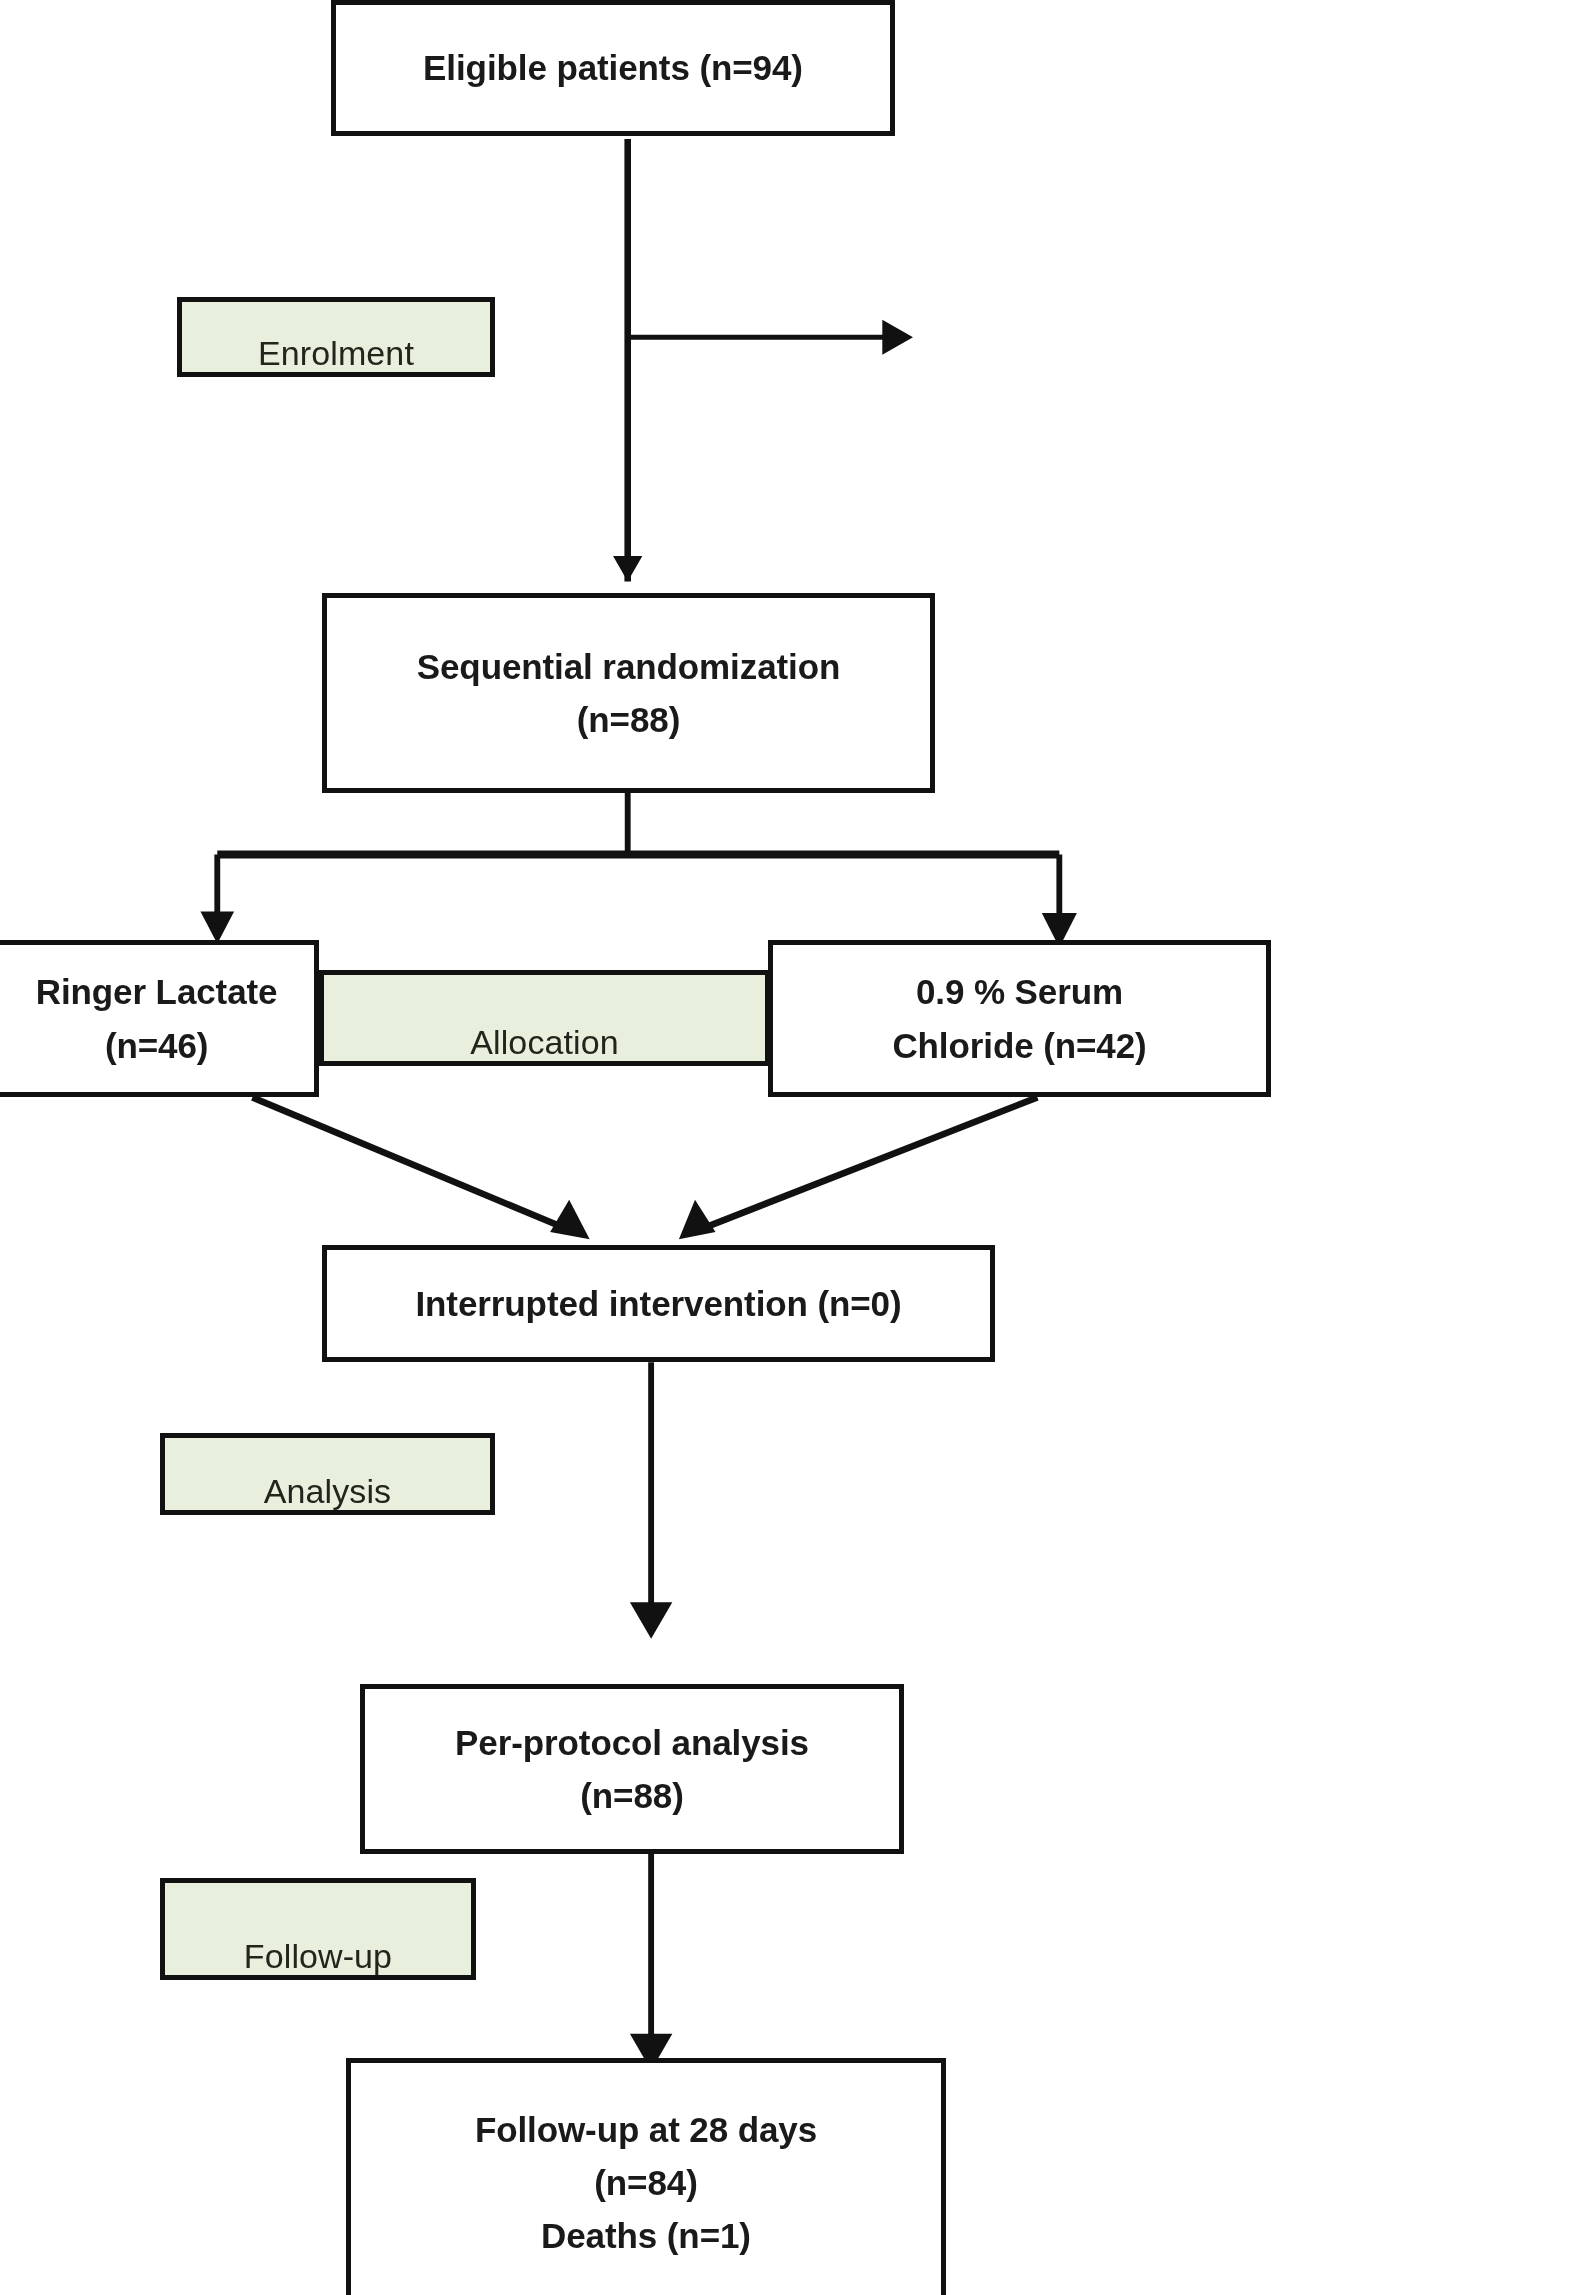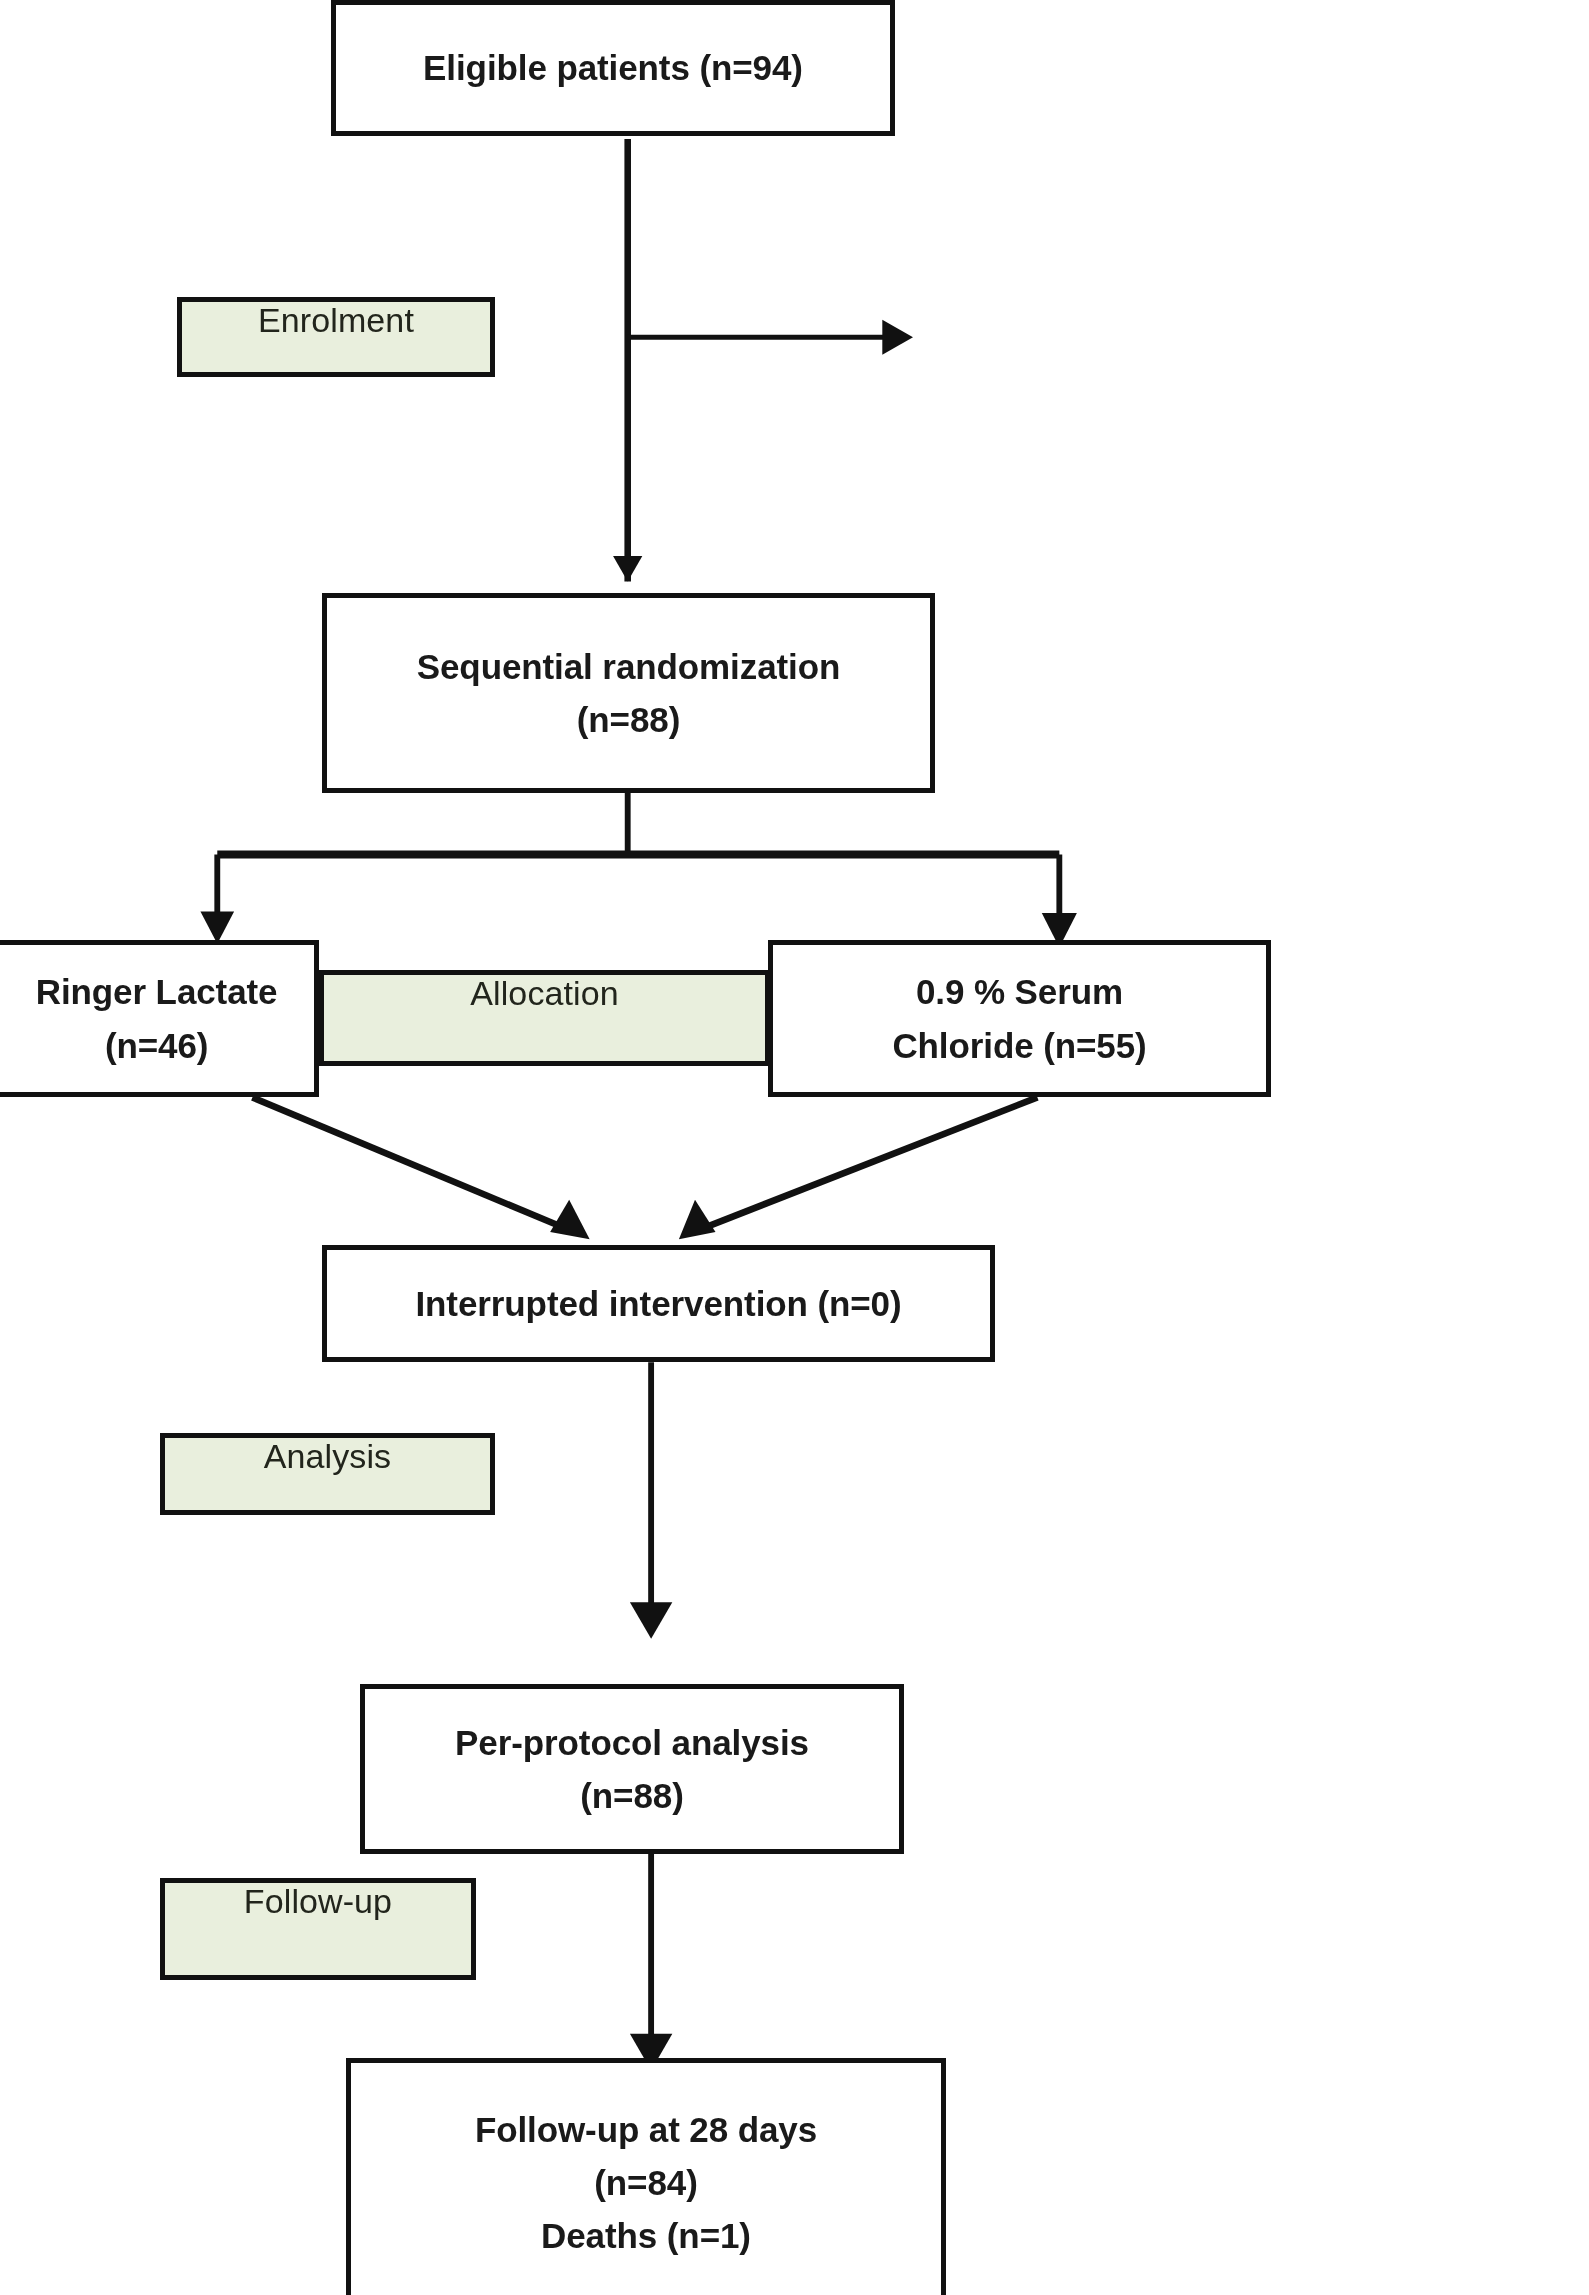--- a/index.html
+++ b/index.html
@@ -47,21 +47,21 @@
     display: block;
     white-space: nowrap;
   }
   
   .stage-label {
     position: absolute;
     box-sizing: border-box;
     background: #e9efdd;
     border: 5.1px solid #111111;
     display: flex;
-    align-items: flex-start;
+    align-items: flex-end;
     justify-content: center;
     text-align: center;
     color: #22251c;
     font-weight: normal;
     line-height: 1.1;
     letter-spacing: 0.1px;
   }
   
   .excluded-box {
     position: absolute;
@@ -179,21 +179,21 @@
     <span class="line">Ringer Lactate</span>
     <span class="line">(n=46)</span>
   </div>
 
   <div class="stage-label fs-46" style="left:319px; top:970px; width:451px; height:96px;">
     <span>Allocation</span>
   </div>
 
   <div class="node-box fs-48" style="left:768px; top:940px; width:503px; height:157px;">
     <span class="line">0.9 % Serum</span>
-    <span class="line">Chloride (n=55)</span>
+    <span class="line">Chloride (n=42)</span>
   </div>
 
   <div class="node-box fs-48" style="left:322px; top:1245px; width:673px; height:117px;">
     <span class="line">Interrupted intervention (n=0)</span>
   </div>
 
   <div class="stage-label fs-46" style="left:160px; top:1433px; width:335px; height:82px;">
     <span>Analysis</span>
   </div>
 

